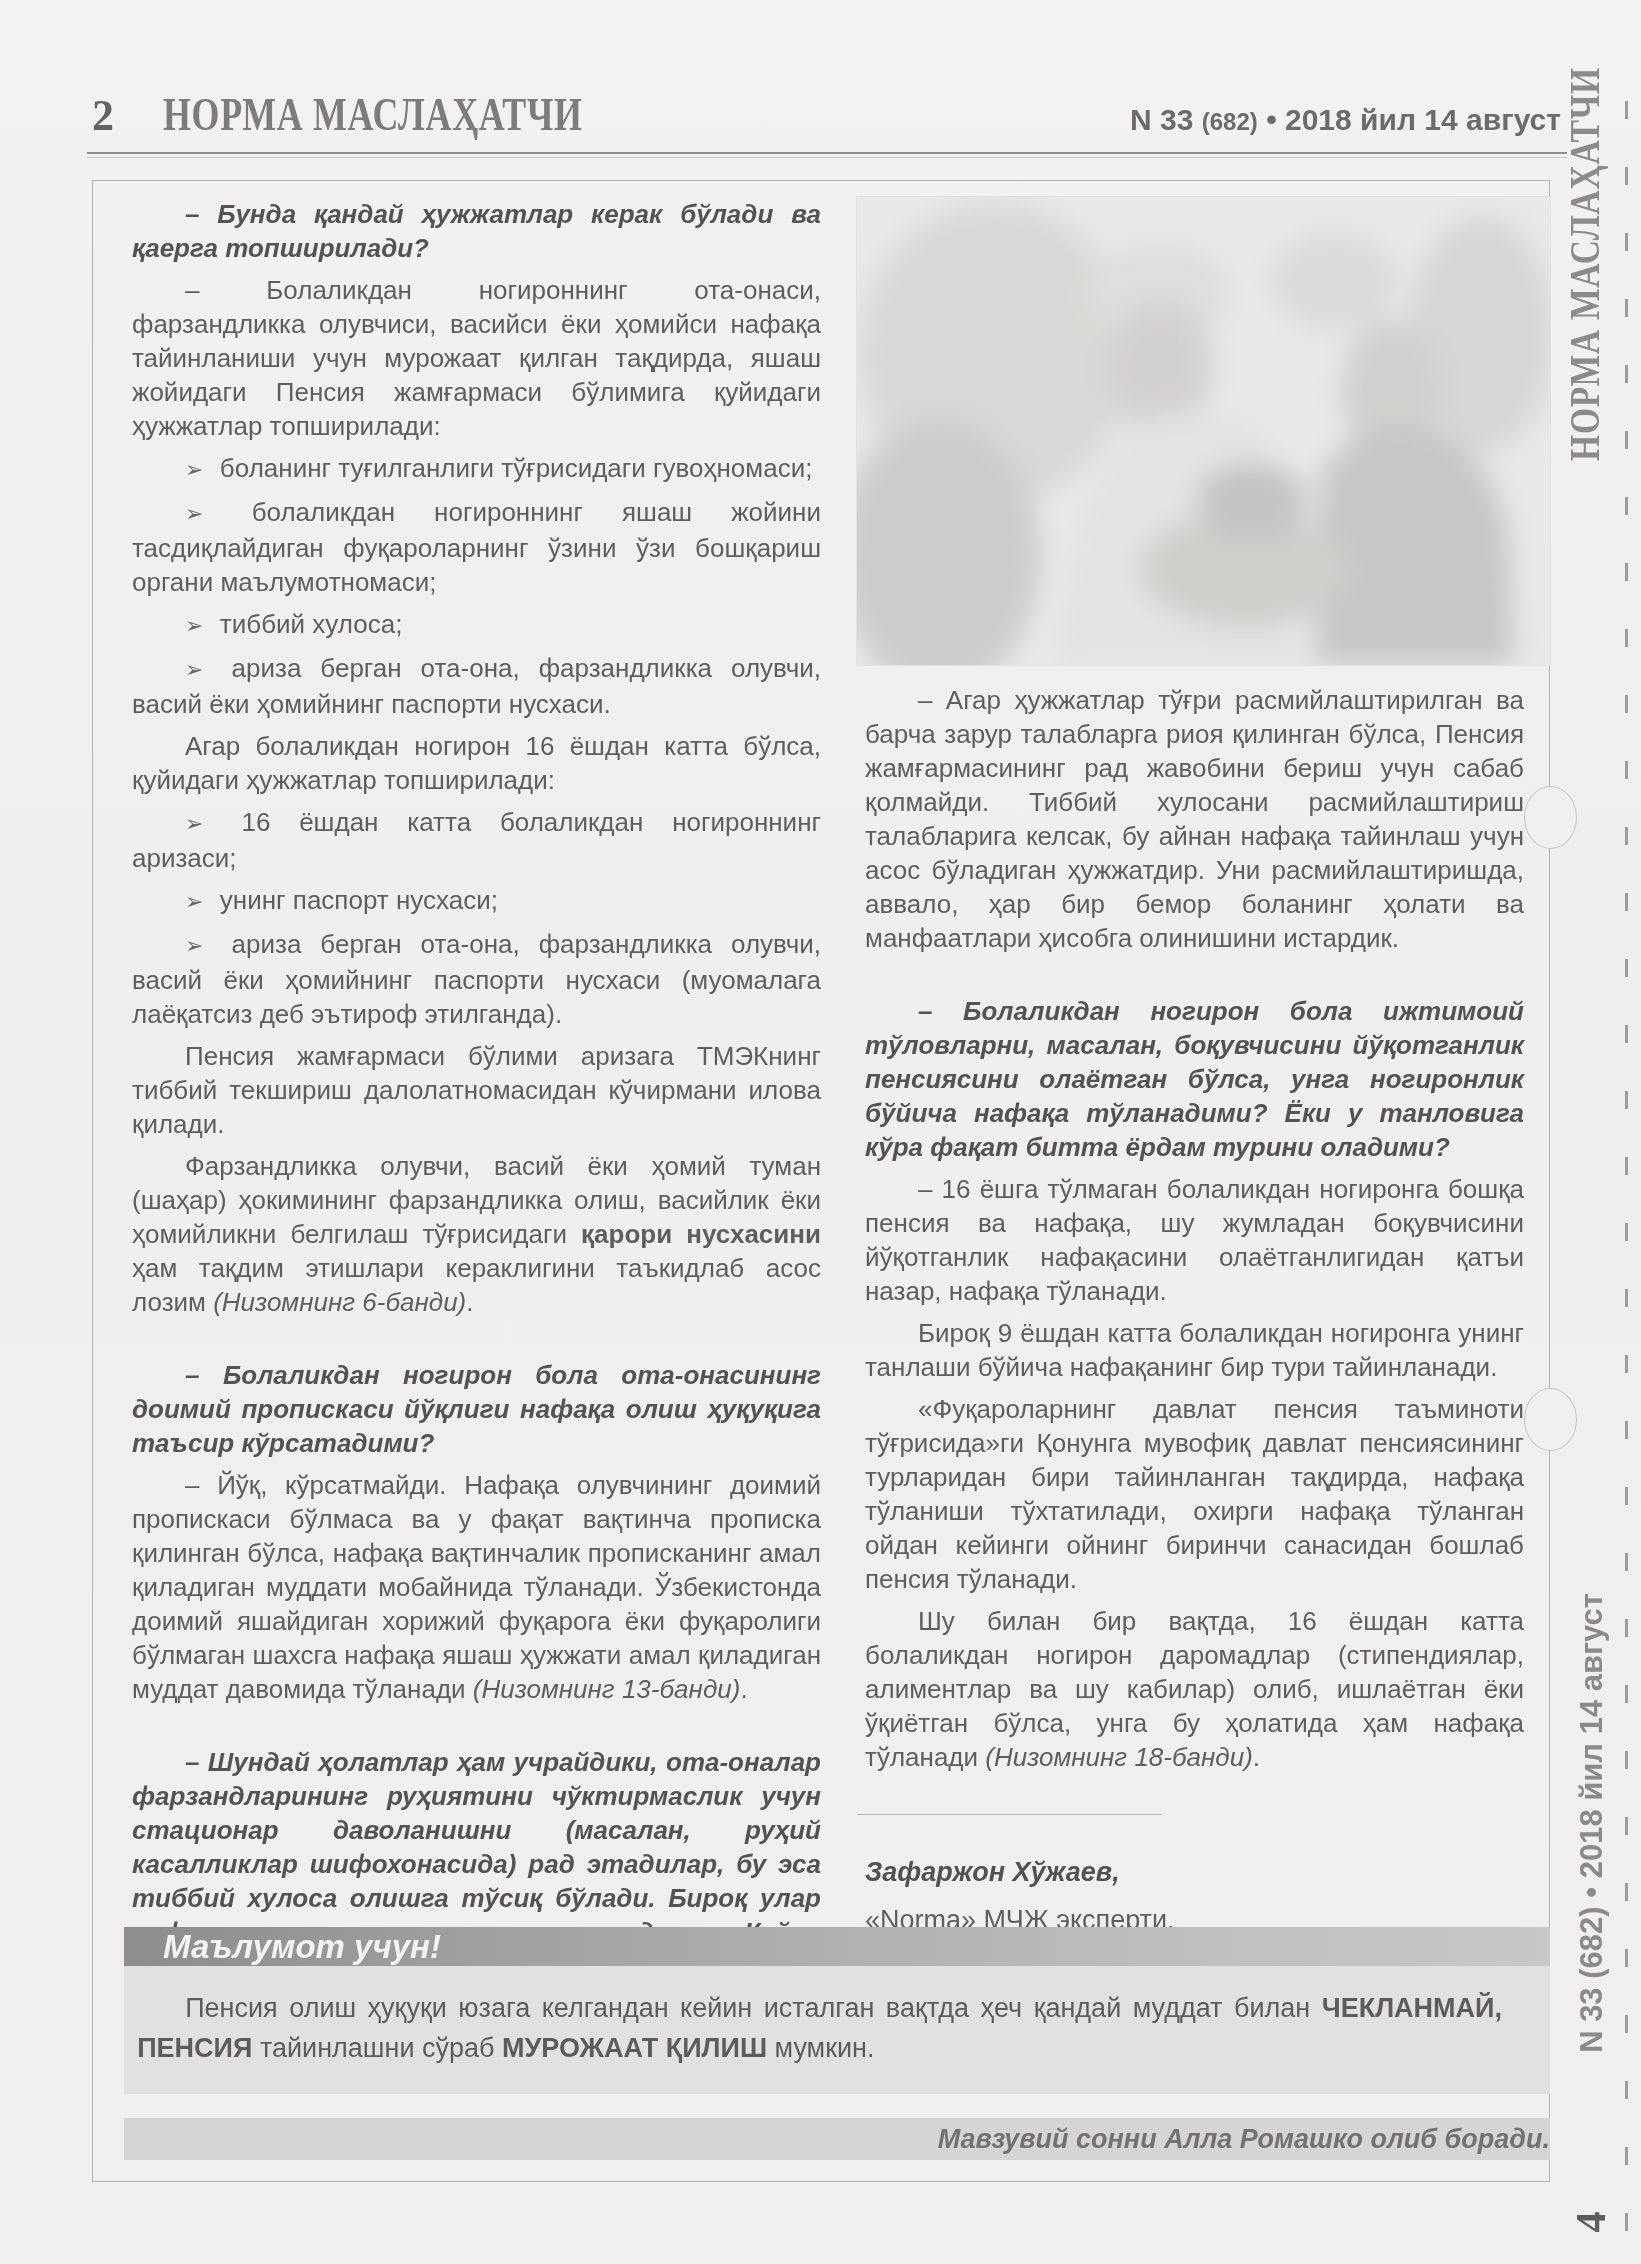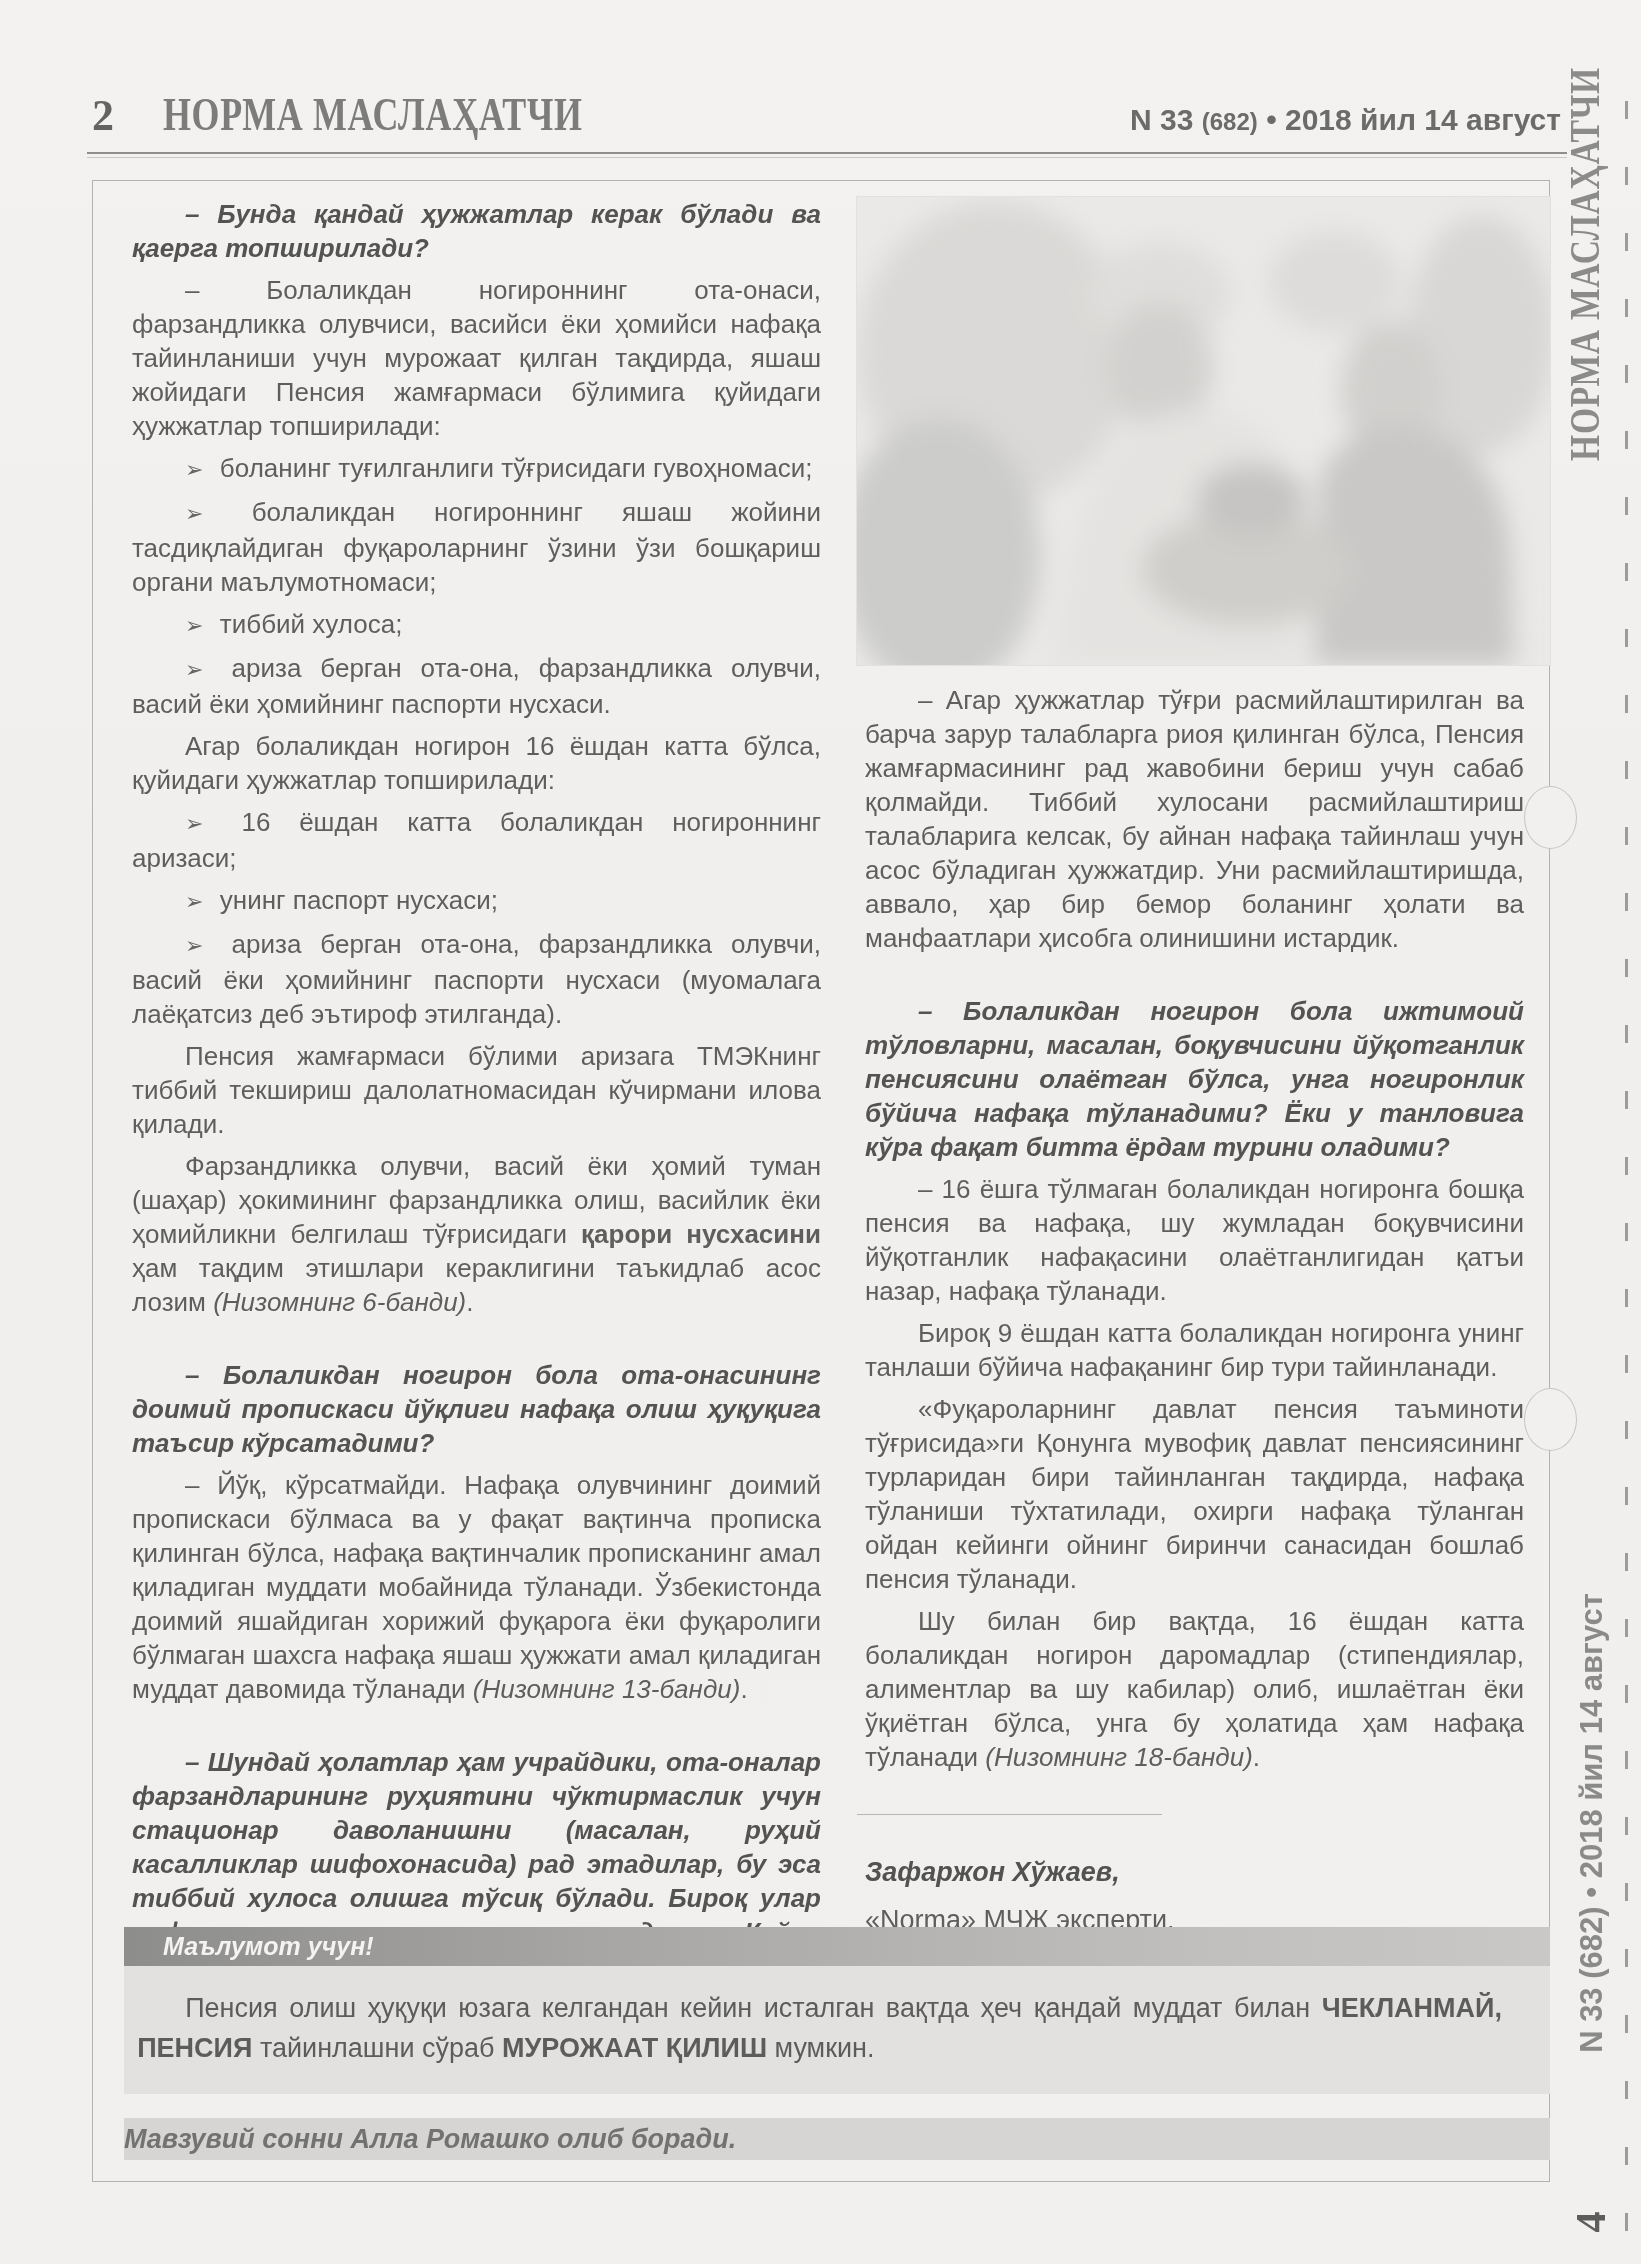--- a/index.html
+++ b/index.html
@@ -36,27 +36,27 @@
     outline:0.9px solid #e2e1df; }
   .photo svg { display:block; }
   .author-divider { width:305px; height:0; border-top:1.8px solid #b7b6b4; margin:40px 0 37px 0; }
   .blk-author-name { font-weight:bold; text-indent:0 !important; font-size:27px !important;
     line-height:40px !important; color:#525250;font-style:italic; }
   .blk-author-title { text-indent:0 !important; font-size:27px !important; line-height:40px !important; }
   
   .info-box { position:absolute; left:124px; top:1927px; width:1426px; }
   .info-hdr { height:39px; display:flex; align-items:center; padding-left:39px; box-sizing:border-box;
     background:linear-gradient(90deg,#8d8d8b 0%,#a8a7a5 35%,#c0bfbd 75%,#c9c8c6 100%);
-    font-weight:bold; font-style:italic; font-size:25px; color:#f4f3f1; }
+    font-weight:bold; font-style:italic; font-size:33px; color:#f4f3f1; }
   .info-body { background:#e2e1df; padding:18.4px 44px 22px 9.2px; }
   .info-body p { margin:4px; font-size:27px; line-height:40px; text-align:justify;
     text-indent:48px; color:#5c5c5a; }
   
   .footer-strip { position:absolute; left:124px; top:2118px; width:1426px; height:42px;
-    background:#d6d5d3; display:flex; align-items:center; justify-content:flex-start;
+    background:#d6d5d3; display:flex; align-items:center; justify-content:flex-end;
     font-weight:bold; font-style:italic; font-size:27px; color:#727270; }
   
   .v { position:absolute; white-space:nowrap; }
   .sb-masthead { left:1585px; top:264px; transform:translate(-50%,-50%) rotate(-90deg) scale(0.8,1);
     font-family:"Liberation Serif",serif; font-weight:bold; font-size:42px; color:#8b8b89;
     letter-spacing:0.9px; }
   .sb-issue { left:1592px; top:1823px; transform:translate(-50%,-50%) rotate(-90deg);
     font-weight:bold; font-size:31px; color:#8a8a88; }
   .sb-pagenum { left:1591px; top:2222px; transform:translate(-50%,-50%) rotate(-90deg);
     font-family:"Liberation Serif",serif; font-weight:bold; font-size:42px; color:#5d5d5b; }

